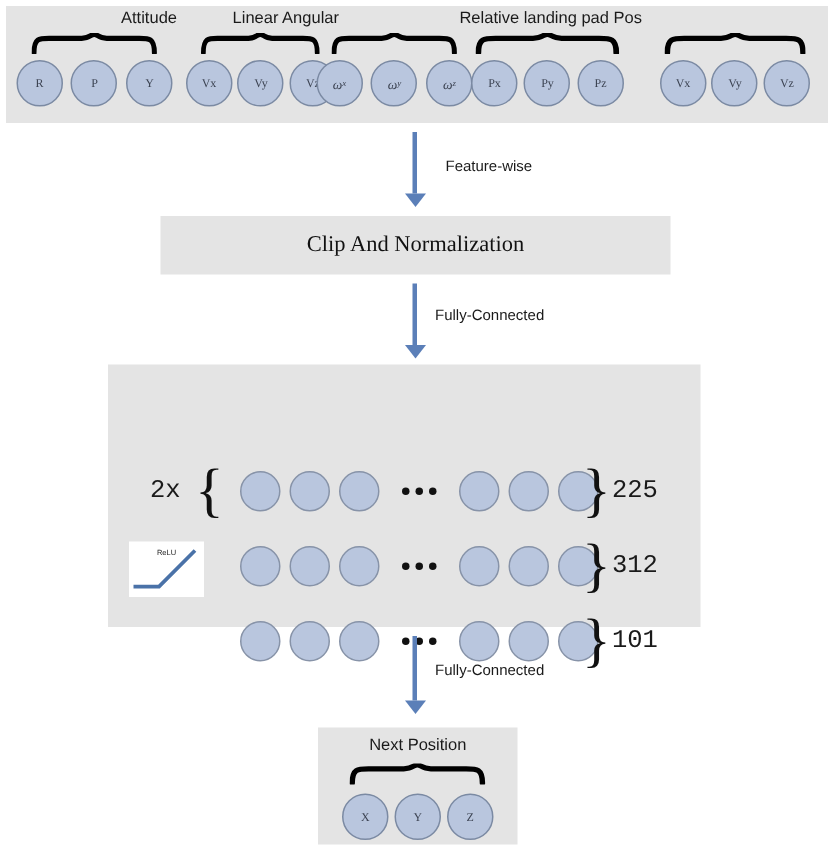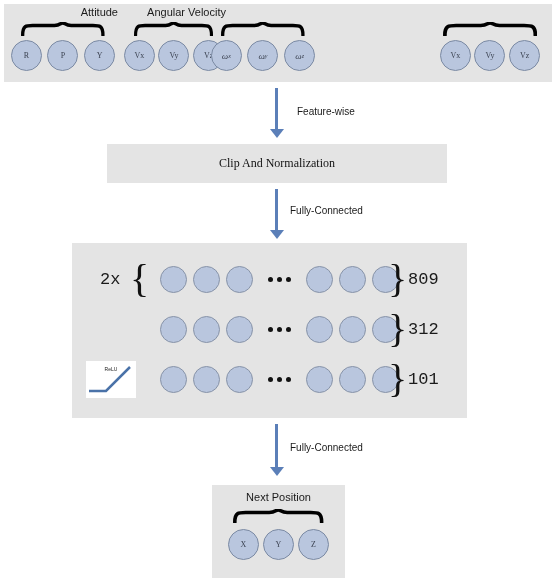--- a/index.html
+++ b/index.html
@@ -118,38 +118,39 @@
     left: 107px;
     top: 144px;
     width: 340px;
     height: 39px;
     display: flex;
     align-items: center;
     justify-content: center;
   }
   #clip-panel .clip-text {
     font-family: "Liberation Serif", serif;
-    font-size: 12px;
+    font-size: 15px;
     color: #111111;
   }
 
   
   #hidden-panel {
     left: 72px;
     top: 243px;
     width: 395px;
     height: 175px;
   }
   .layer-row {
     position: absolute;
     left: 0;
     width: 100%;
     height: 48px;
     display: flex;
     align-items: center;
+    margin-top: 48px;
   }
   #layer-row-0 { top: 12px; }
   #layer-row-1 { top: 62px; }
   #layer-row-2 { top: 112px; }
 
   .repeat-label {
     position: absolute;
     left: 28px;
     font-size: 17px;
     font-family: "Liberation Mono", monospace;
@@ -224,21 +225,21 @@
     font-size: 5px;
     color: #222222;
     font-family: "Liberation Sans", sans-serif;
   }
 
   
   #output-panel {
     left: 212px;
     top: 485px;
     width: 133px;
-    height: 93px;
+    height: 78px;
   }
   #output-panel .out-label {
     position: absolute;
     top: 6px;
     left: 0;
     width: 100%;
     text-align: center;
     font-size: 11px;
     color: #1a1a1a;
     font-family: "Liberation Sans", sans-serif;
@@ -266,21 +267,21 @@
       <path d="M2,15 C2,4 6,4 14,4 L40,4 C47,4 47,1 50,1 C53,1 53,4 60,4 L86,4 C94,4 98,4 98,15" fill="none" stroke="#000000" stroke-width="4" stroke-linecap="round"></path>
     </svg>
     <div class="node-row">
       <div class="node">R</div>
       <div class="node">P</div>
       <div class="node">Y</div>
     </div>
   </div>
 
   <div class="group" style="left:118px; width:104px;">
-    <div class="group-label">Angular Velocity</div>
+    <div class="group-label">Linear Angular</div>
     <svg class="brace-top" viewBox="0 0 100 16" preserveAspectRatio="none">
       <path d="M2,15 C2,4 6,4 14,4 L40,4 C47,4 47,1 50,1 C53,1 53,4 60,4 L86,4 C94,4 98,4 98,15" fill="none" stroke="#000000" stroke-width="4" stroke-linecap="round"></path>
     </svg>
     <div class="node-row">
       <div class="node">Vx</div>
       <div class="node">Vy</div>
       <div class="node">Vz</div>
     </div>
   </div>
 
@@ -297,20 +298,31 @@
           <span>ω</span>
           <sub>y</sub>
         </div>
       <div class="node omega">
           <span>ω</span>
           <sub>z</sub>
         </div>
     </div>
   </div>
 
+  <div class="group" style="left:298px; width:126px;">
+    <div class="group-label">Relative landing pad Pos</div>
+    <svg class="brace-top" viewBox="0 0 100 16" preserveAspectRatio="none">
+      <path d="M2,15 C2,4 6,4 14,4 L40,4 C47,4 47,1 50,1 C53,1 53,4 60,4 L86,4 C94,4 98,4 98,15" fill="none" stroke="#000000" stroke-width="4" stroke-linecap="round"></path>
+    </svg>
+    <div class="node-row" style="padding:0 10px; box-sizing:border-box;">
+      <div class="node">Px</div>
+      <div class="node">Py</div>
+      <div class="node">Pz</div>
+    </div>
+  </div>
 
   <div class="group" style="left:424px; width:124px;">
     <svg class="brace-top" viewBox="0 0 100 16" preserveAspectRatio="none">
       <path d="M2,15 C2,4 6,4 14,4 L40,4 C47,4 47,1 50,1 C53,1 53,4 60,4 L86,4 C94,4 98,4 98,15" fill="none" stroke="#000000" stroke-width="4" stroke-linecap="round"></path>
     </svg>
     <div class="node-row" style="padding:0 10px; box-sizing:border-box;">
       <div class="node">Vx</div>
       <div class="node">Vy</div>
       <div class="node">Vz</div>
     </div>
@@ -346,21 +358,21 @@
       <div class="ellipsis">
         <span class="dot"></span>
           <span class="dot"></span>
           <span class="dot"></span>
       </div>
       <div class="hnode"></div>
       <div class="hnode"></div>
       <div class="hnode"></div>
     </div>
     <span class="rbrace">}</span>
-    <span class="layer-size">809</span>
+    <span class="layer-size">225</span>
   </div>
 
   <div class="layer-row" id="layer-row-1">
     <div class="hidden-nodes">
       <div class="hnode"></div>
       <div class="hnode"></div>
       <div class="hnode"></div>
       <div class="ellipsis">
         <span class="dot"></span>
           <span class="dot"></span>

